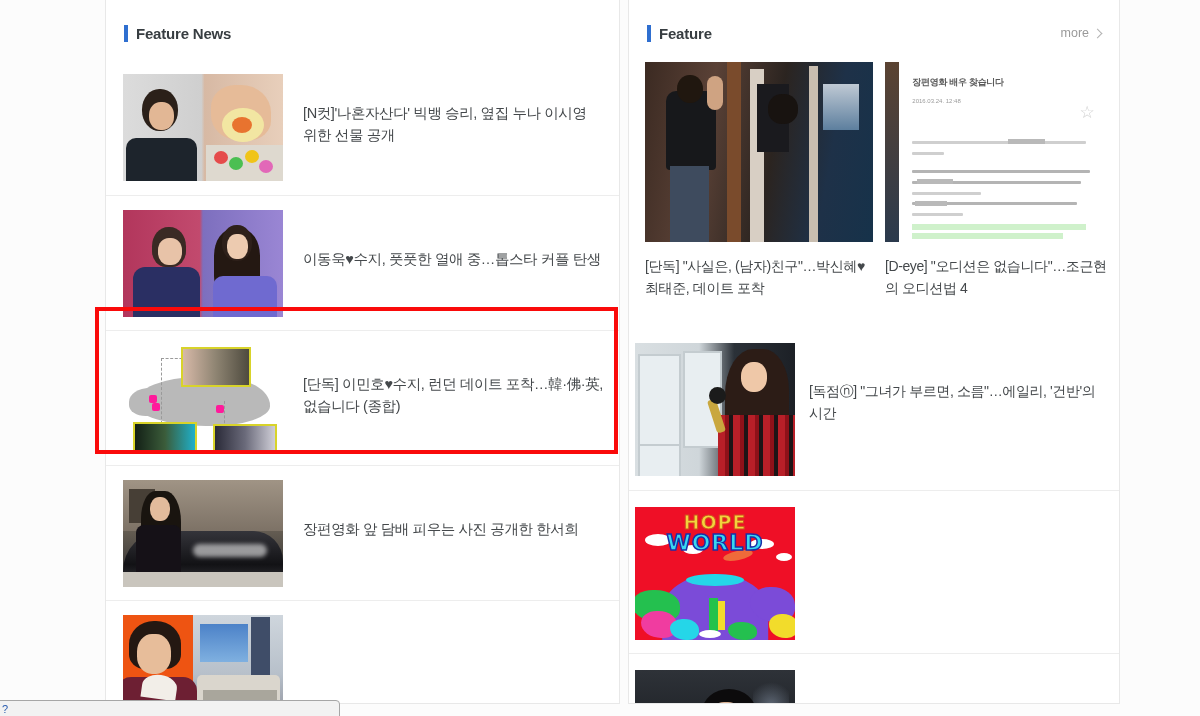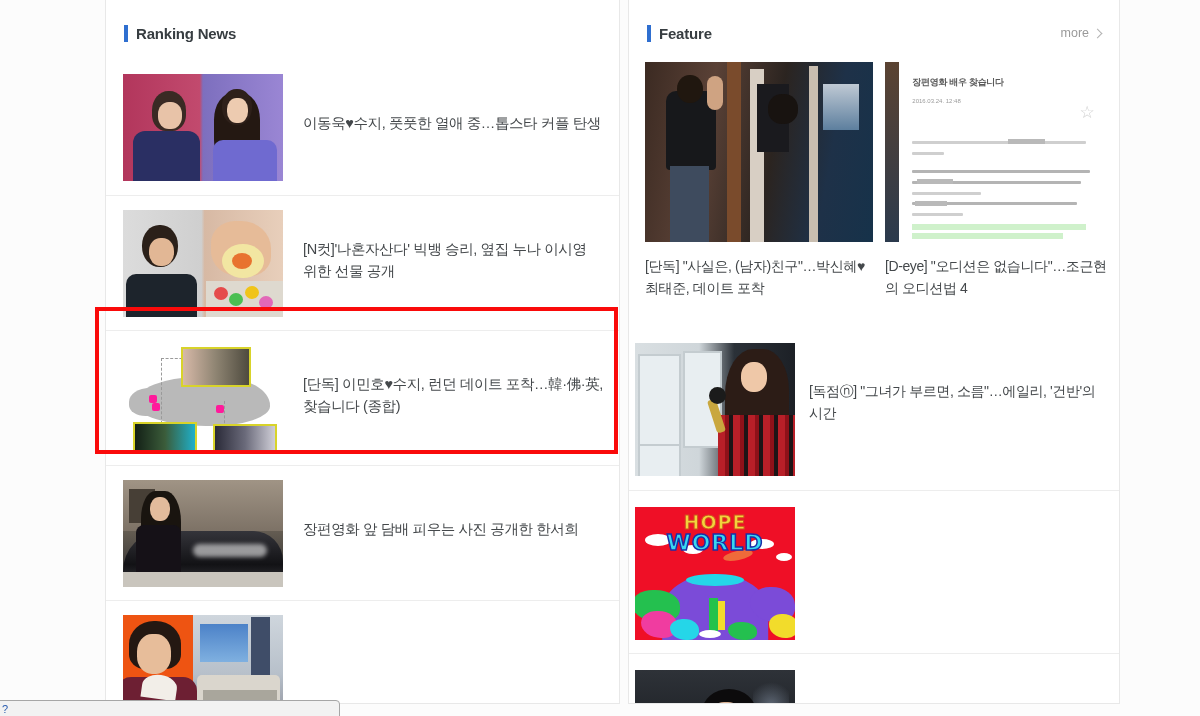--- a/index.html
+++ b/index.html
@@ -281,77 +281,77 @@
 </head>
 <body>
 
 <div id="page">
 
   <div class="card" id="left-card">
     <div class="card-inner">
 
       <div class="sec-head">
         <div class="sec-bar"></div>
-        <div class="sec-title">Ranking News</div>
+        <div class="sec-title">Feature News</div>
       </div>
 
       <div class="rank-list">
-
-        <div class="rank-item">
-          <div class="rank-thumb">
-            <div class="ph art-couple">
-              <div class="m-head"></div>
-                <div class="m-face"></div>
-                <div class="m-body"></div>
-              <div class="w-hair"></div>
-                <div class="w-head"></div>
-                <div class="w-face"></div>
-                <div class="w-body"></div>
-            </div>
-          </div>
-          <div class="rank-title">이동욱♥수지, 풋풋한 열애 중…톱스타 커플 탄생</div>
-        </div>
 
         <div class="rank-item two-line">
           <div class="rank-thumb">
             <div class="ph art-food">
               <div class="tbl"></div>
               <div class="b-head"></div>
                 <div class="b-face"></div>
                 <div class="b-body"></div>
               <div class="hand"></div>
                 <div class="eggy"></div>
                 <div class="eggy2"></div>
               <div class="c1"></div>
                 <div class="c2"></div>
                 <div class="c3"></div>
                 <div class="c4"></div>
             </div>
           </div>
           <div class="rank-title">[N컷]'나혼자산다' 빅뱅 승리, 옆집 누나 이시영 위한 선물 공개</div>
+        </div>
+
+        <div class="rank-item">
+          <div class="rank-thumb">
+            <div class="ph art-couple">
+              <div class="m-head"></div>
+                <div class="m-face"></div>
+                <div class="m-body"></div>
+              <div class="w-hair"></div>
+                <div class="w-head"></div>
+                <div class="w-face"></div>
+                <div class="w-body"></div>
+            </div>
+          </div>
+          <div class="rank-title">이동욱♥수지, 풋풋한 열애 중…톱스타 커플 탄생</div>
         </div>
 
         <div class="rank-item two-line">
           <div class="rank-thumb">
             <div class="ph art-map">
               <div class="landmass"></div>
               <div class="landmass2"></div>
               <div class="ln" style="left:24%; top:12%; height:62%;"></div>
               <div class="lnh" style="left:24%; top:12%; width:16%;"></div>
               <div class="ln" style="left:63%; top:52%; height:26%;"></div>
               <div class="lnh" style="left:24%; top:74%; width:4%;"></div>
               <div class="ph-tl"></div>
               <div class="ph-bl"></div>
               <div class="ph-br"></div>
               <div class="dot1"></div>
                 <div class="dot2"></div>
                 <div class="dot3"></div>
             </div>
           </div>
-          <div class="rank-title">[단독] 이민호♥수지, 런던 데이트 포착…韓·佛·英, 찾습니다 (종합)</div>
+          <div class="rank-title">[단독] 이민호♥수지, 런던 데이트 포착…韓·佛·英, 없습니다 (종합)</div>
         </div>
 
         <div class="rank-item">
           <div class="rank-thumb">
             <div class="ph art-car">
               <div class="wall"></div>
                 <div class="win"></div>
               <div class="body"></div>
                 <div class="gloss"></div>
               <div class="w-hair2"></div>

